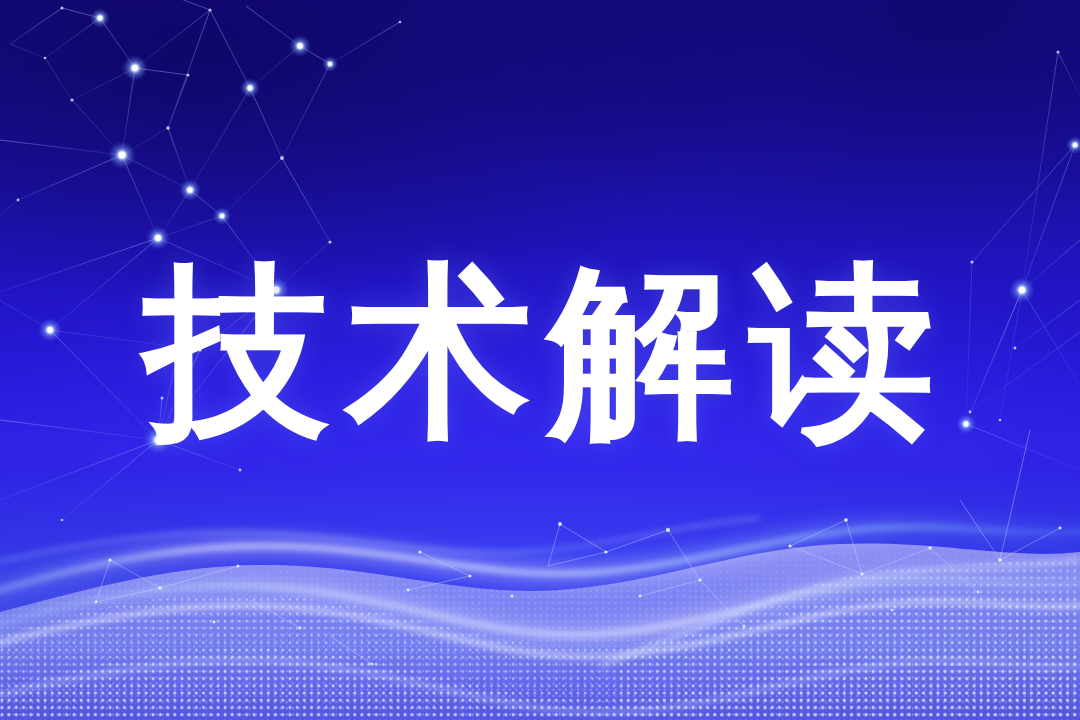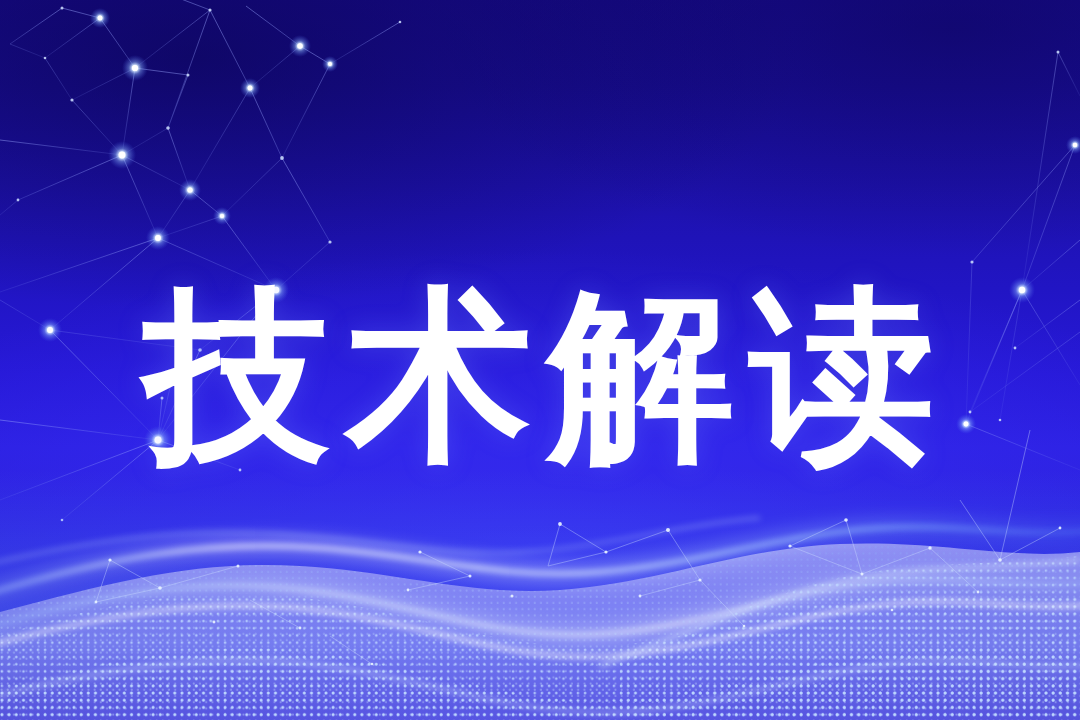--- a/index.html
+++ b/index.html
@@ -59,21 +59,20 @@
   .title-wrap {
     position: absolute;
     left: 0;
     right: 0;
     top: 248px;
     height: 208px;
     display: flex;
     align-items: center;
     justify-content: center;
     z-index: 40;
-    margin-top: 24px;
   }
   .title {
     font-family: "DejaVu Sans", "Liberation Sans", sans-serif;
     font-weight: 700;
     font-size: 186px;
     line-height: 1;
     color: #ffffff;
     letter-spacing: 16px;
     text-indent: 16px;
     white-space: nowrap;

